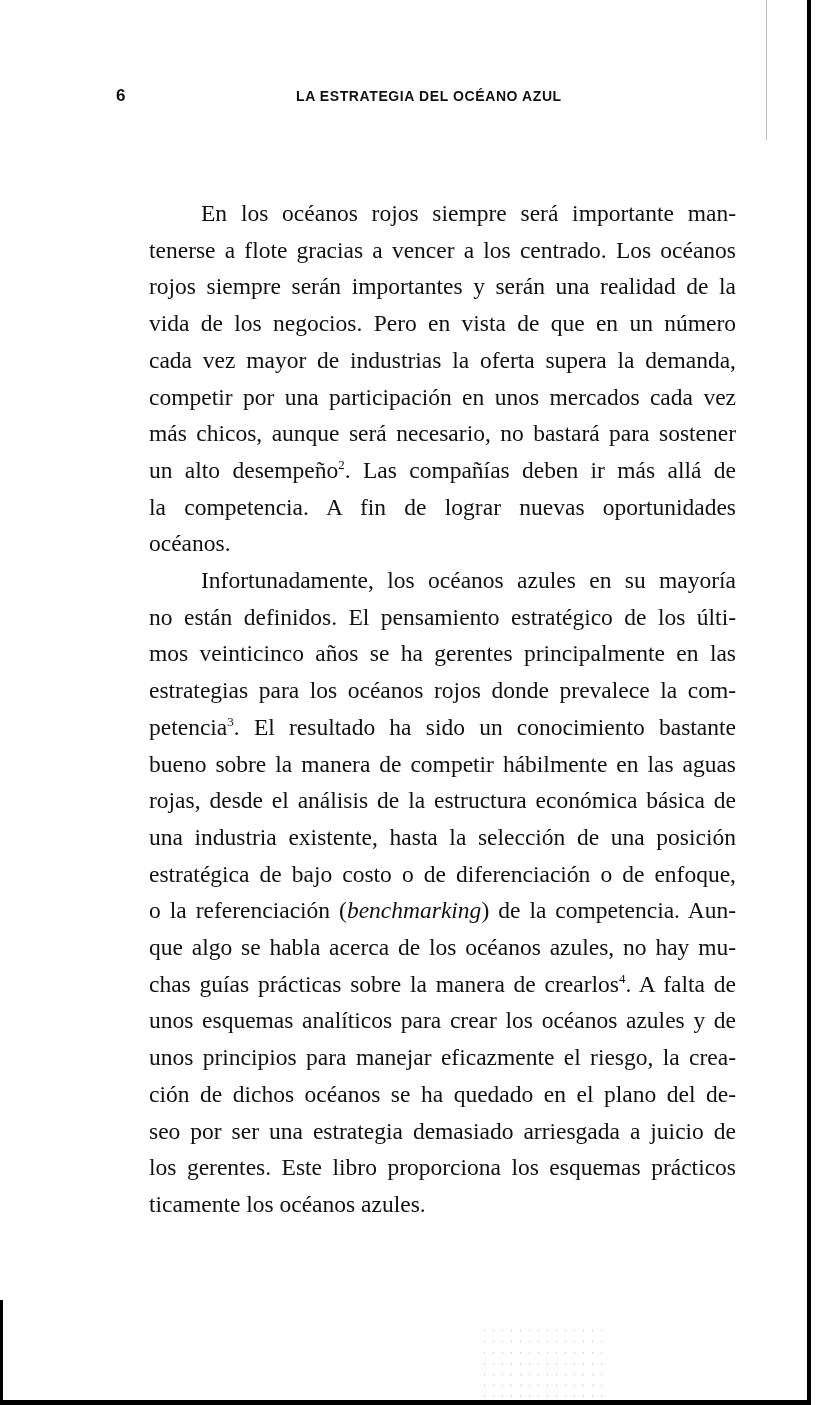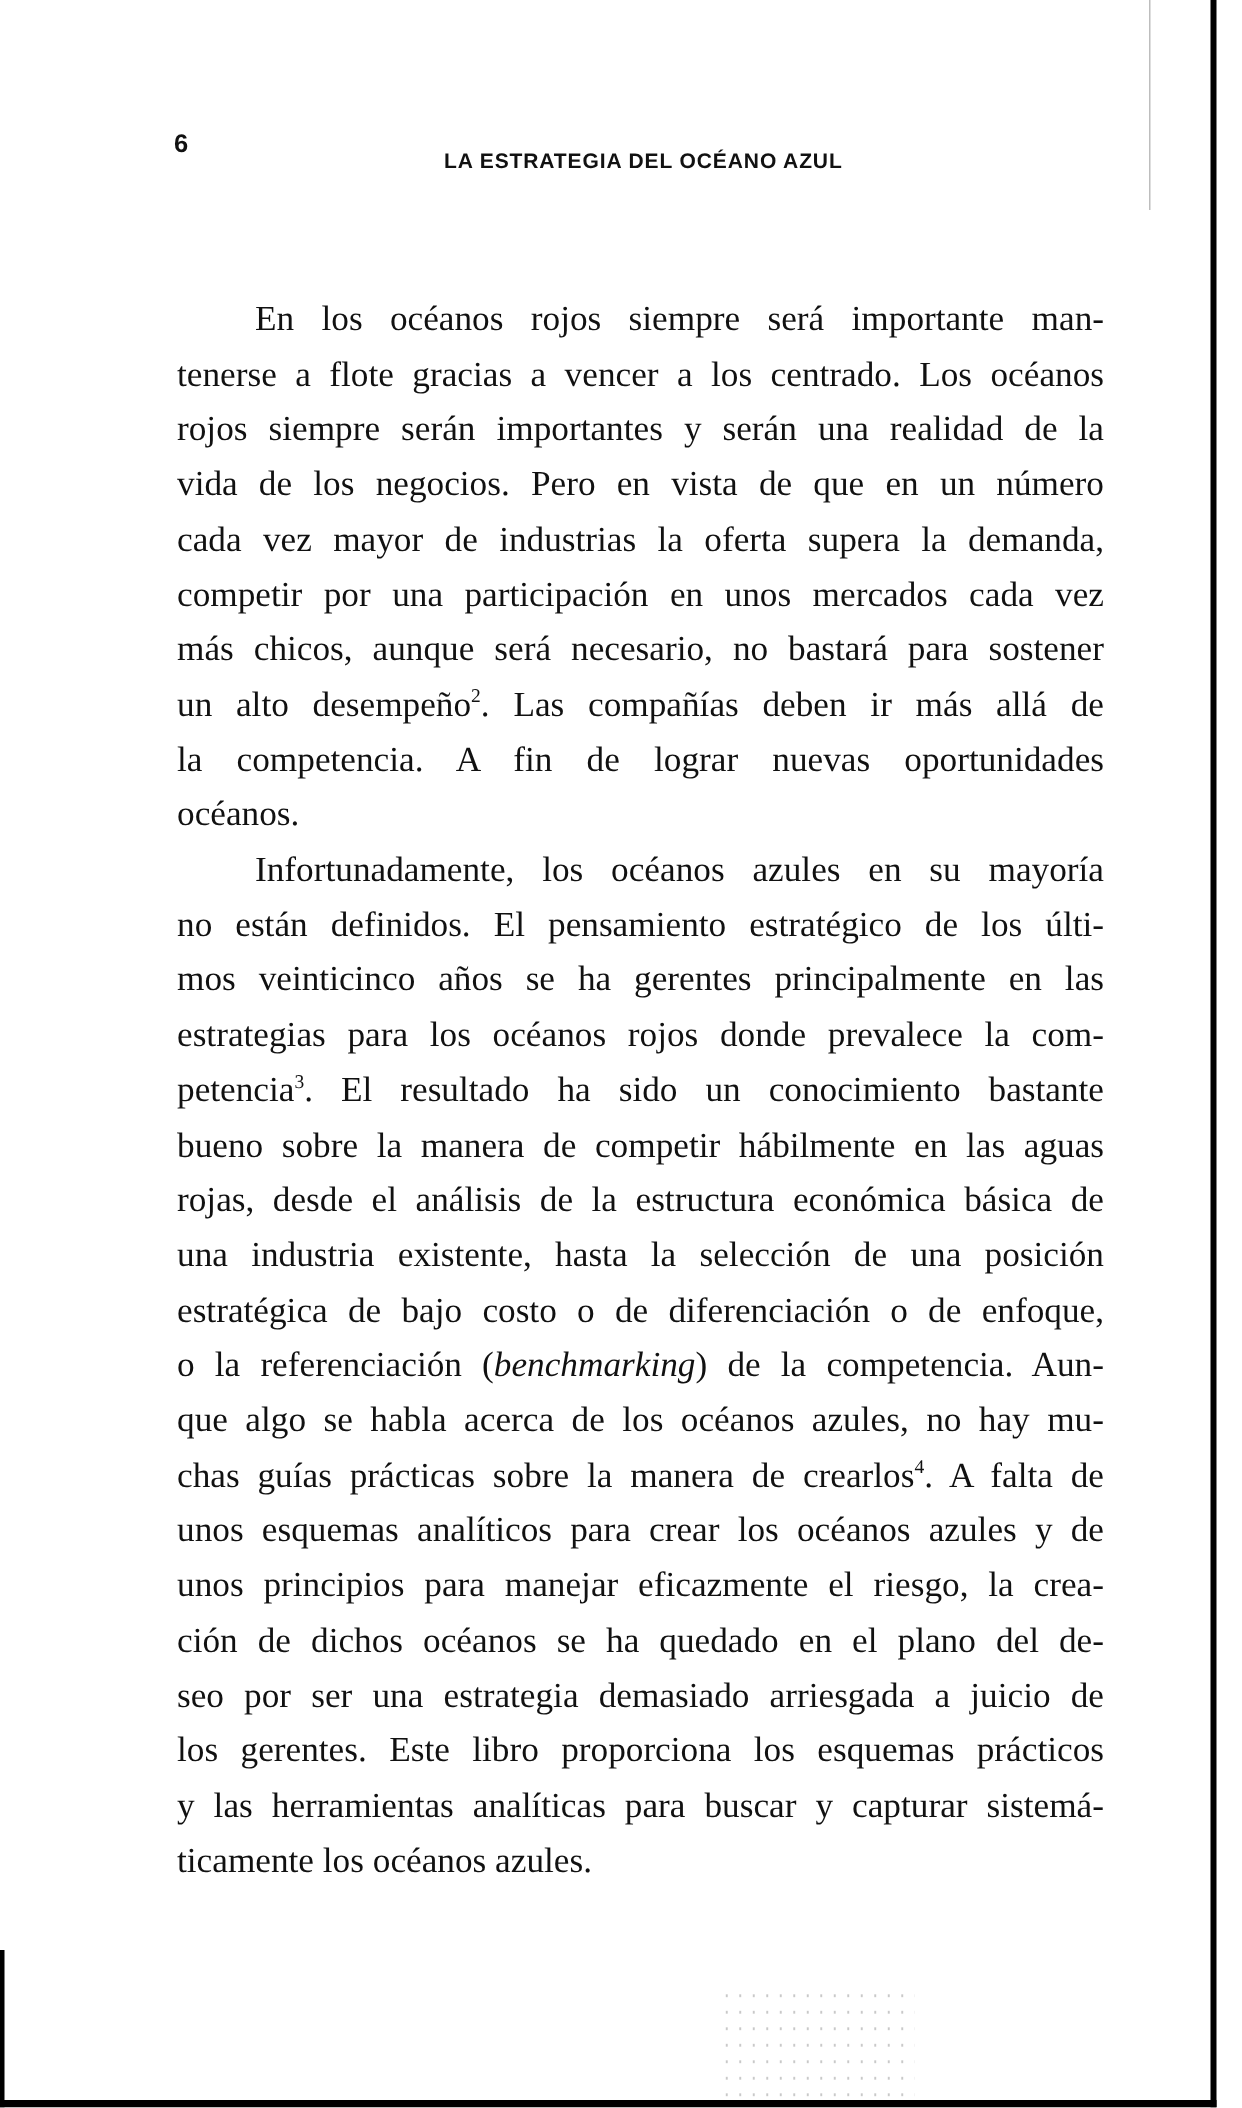--- a/index.html
+++ b/index.html
@@ -56,38 +56,39 @@
       font-size: 14px;
       letter-spacing: 0.6px;
     }
     .page-number {
       position: absolute;
       left: 0; top: 0;
       font-size: 17px;
     }
     .running-title {
       position: absolute;
-      left: 180px; top: 13px;
+      left: 180px; top: 2px;
       font-size: 14px;
     }
     .body-text {
       position: absolute;
       top: 195px;
       left: 118px;
       width: 618px;
       font-size: 23.5px;
       line-height: 36.7px;
       text-align: justify;
       hyphens: none;
     }
     .line {
       display: block;
       text-align: justify;
       text-align-last: justify;
       white-space: nowrap;
+      margin-left: 31px;
     }
     .line.last {
       text-align-last: left;
     }
     .line.first {
       text-indent: 52px;
     }
     sup {
       font-size: 13px;
       line-height: 0;
@@ -144,17 +145,16 @@
       <span class="line">una industria existente, hasta la selección de una posición</span>
       <span class="line">estratégica de bajo costo o de diferenciación o de enfoque,</span>
       <span class="line"><span>o la referenciación (</span><em>benchmarking</em><span>) de la competencia. Aun-</span></span>
       <span class="line">que algo se habla acerca de los océanos azules, no hay mu-</span>
       <span class="line"><span>chas guías prácticas sobre la manera de crearlos</span><sup>4</sup><span>. A falta de</span></span>
       <span class="line">unos esquemas analíticos para crear los océanos azules y de</span>
       <span class="line">unos principios para manejar eficazmente el riesgo, la crea-</span>
       <span class="line">ción de dichos océanos se ha quedado en el plano del de-</span>
       <span class="line">seo por ser una estrategia demasiado arriesgada a juicio de</span>
       <span class="line">los gerentes. Este libro proporciona los esquemas prácticos</span>
-      <span class="line">y las herramientas analíticas para buscar y capturar sistemá-</span>
       <span class="line last">ticamente los océanos azules.</span>
     </div>
   </div>
 </div>
 
 </body></html>

